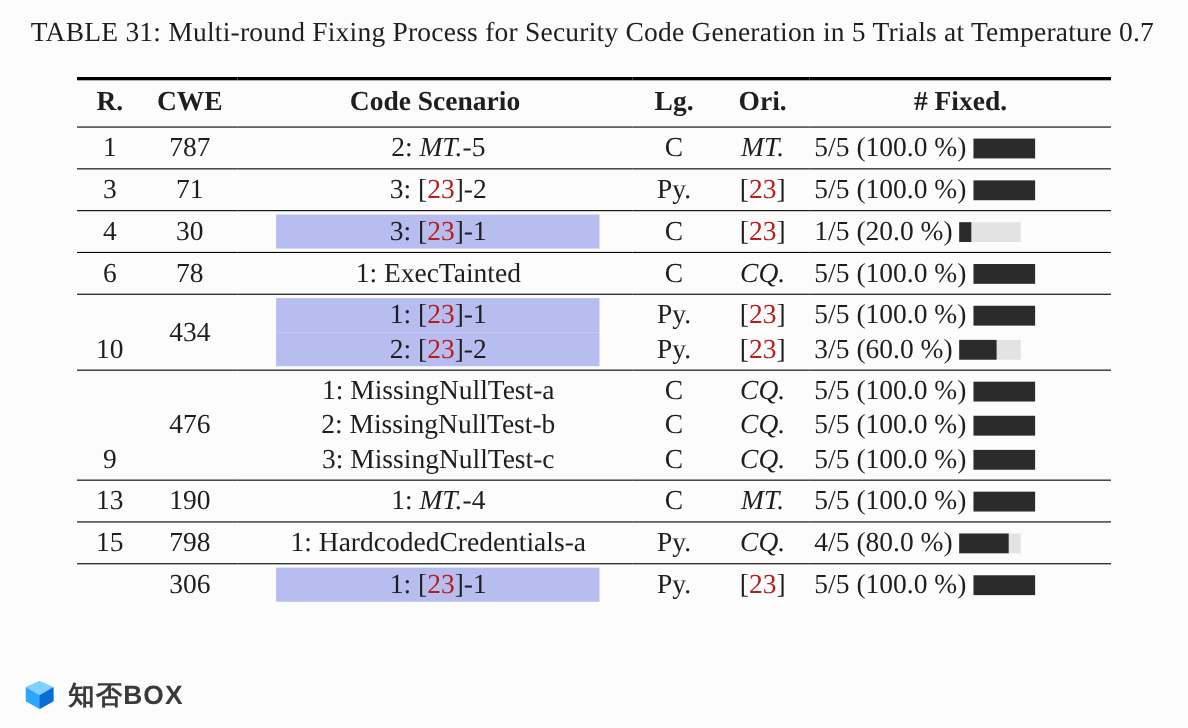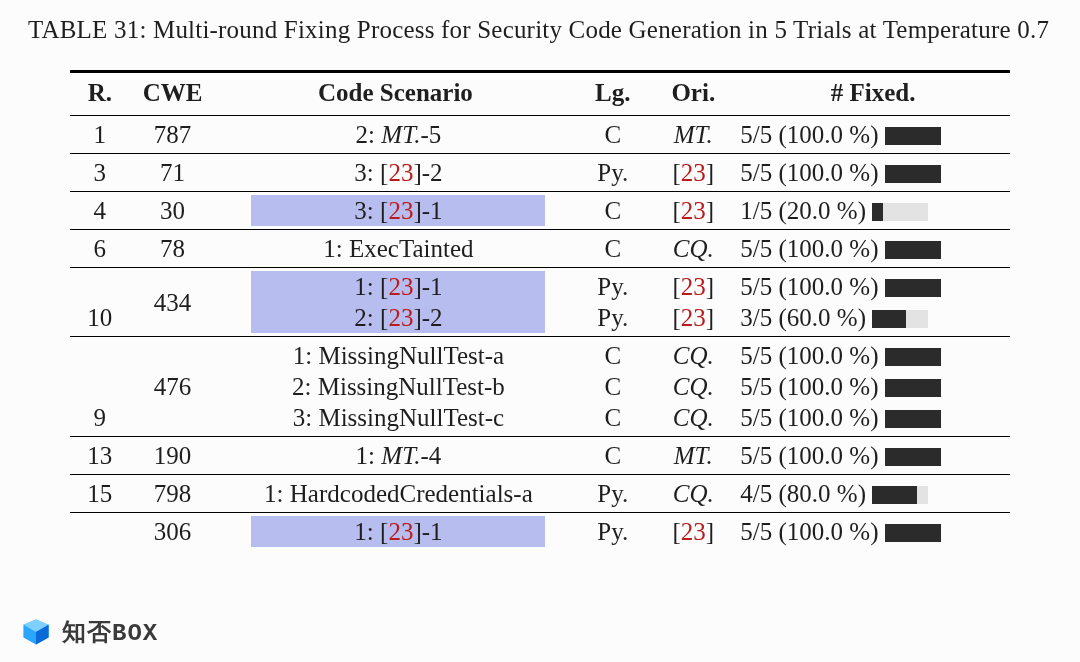--- a/index.html
+++ b/index.html
@@ -65,21 +65,21 @@
     margin-left:6px;
     position:relative;
   }
   .bar .fill{
     position:absolute;left:0;top:0;bottom:0;
     background:#2b2b2b;
   }
   .wm{
     position:absolute;left:18px;bottom:12px;
     display:flex;align-items:center;gap:8px;
-    font-family:Liberation Mono, monospace;
+    font-family:Liberation Sans, sans-serif;
     font-size:24px;font-weight:700;color:#3a3a3a;
   }
   .wm .logo{width:36px;height:36px;display:block}
   .wm .box{letter-spacing:1px}
 </style>
 </head>
 <body>
 
 <p class="caption">TABLE 31: Multi-round Fixing Process for Security Code Generation in 5 Trials at Temperature 0.7</p>
 

